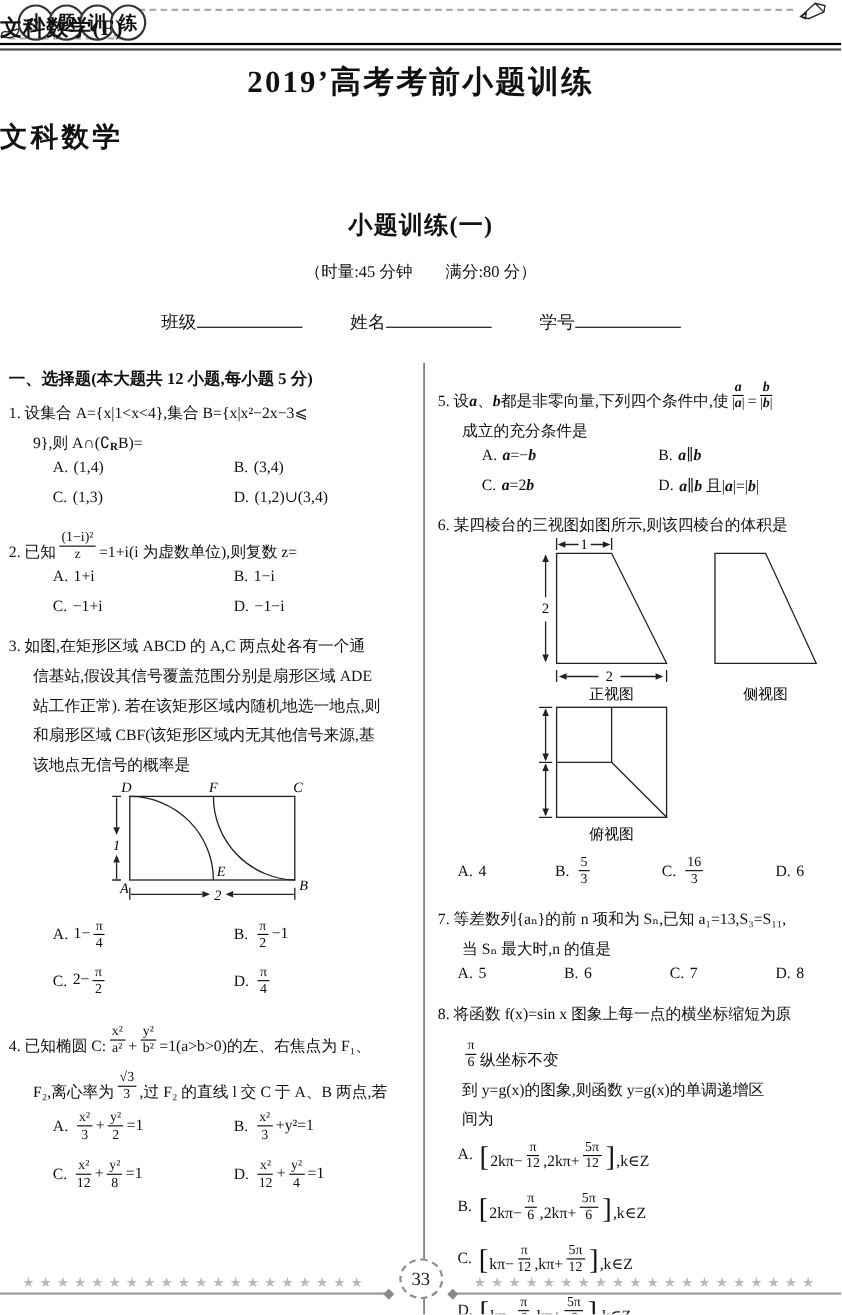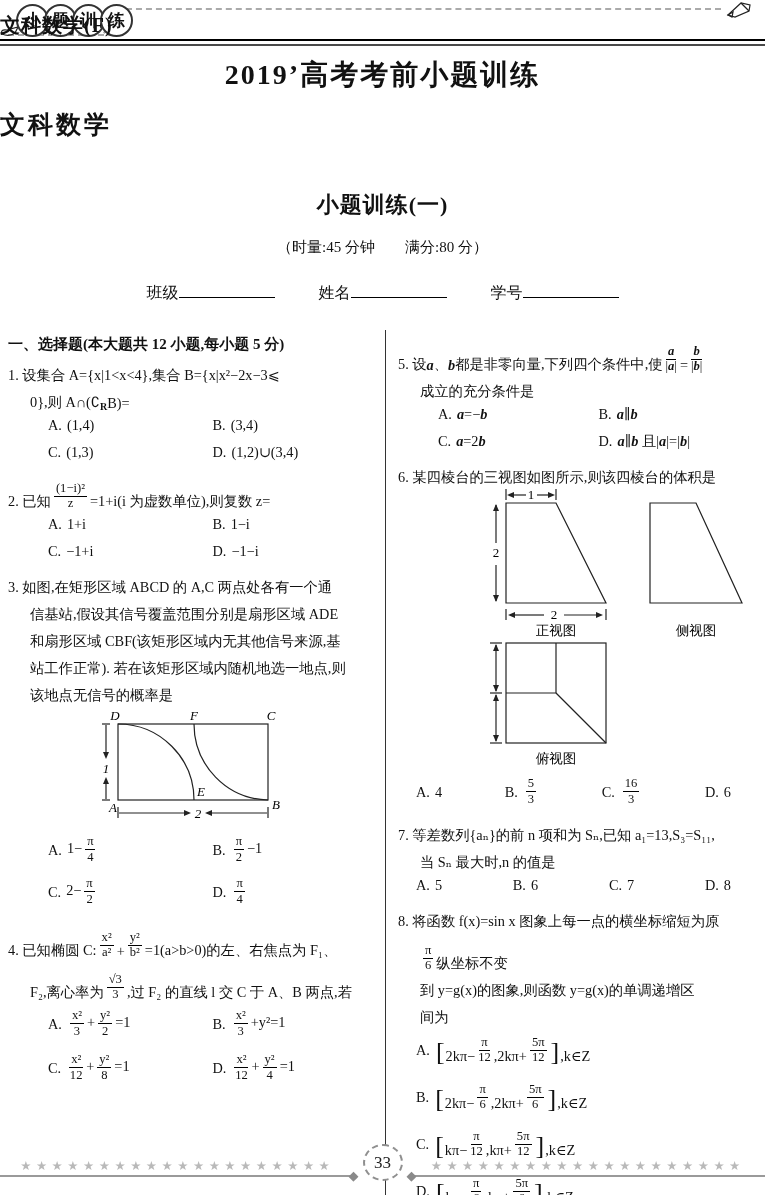--- a/index.html
+++ b/index.html
@@ -125,21 +125,21 @@
   <div class="cols">
 
     <div class="colL">
       <div class="sec-head">一、选择题(本大题共 12 小题,每小题 5 分)</div>
 
       <div class="q">
         <div class="line">
             <span>1. 设集合 A={x|1&lt;x&lt;4},集合 B={x|x²−2x−3⩽</span>
           </div>
         <div class="line ind">
-            <span>0},则 A∩(∁</span>
+            <span>9},则 A∩(∁</span>
             <sub>R</sub>
             <span>B)=</span>
           </div>
         <div class="opts2">
           <div class="opt">
               <span class="lab">A.</span>
               <span><span>(1,4)</span></span>
             </div>
           <div class="opt">
               <span class="lab">B.</span>
@@ -186,24 +186,24 @@
       </div>
 
       <div class="q">
         <div class="line">
             <span>3. 如图,在矩形区域 ABCD 的 A,C 两点处各有一个通</span>
           </div>
         <div class="line ind">
             <span>信基站,假设其信号覆盖范围分别是扇形区域 ADE</span>
           </div>
         <div class="line ind">
+            <span>站工作正常). 若在该矩形区域内随机地选一地点,则</span>
+          </div>
+        <div class="line ind">
             <span>和扇形区域 CBF(该矩形区域内无其他信号来源,基</span>
-          </div>
-        <div class="line ind">
-            <span>站工作正常). 若在该矩形区域内随机地选一地点,则</span>
           </div>
         <div class="line ind">
             <span>该地点无信号的概率是</span>
           </div>
 
         <div class="figwrap">
           <svg width="240" height="118" viewBox="0 0 240 118">
             <rect x="45" y="16" width="150" height="76"></rect>
             <path d="M45,16 A76,76 0 0 1 121,92"></path>
             <path d="M121,16 A76,76 0 0 0 195,92"></path>

